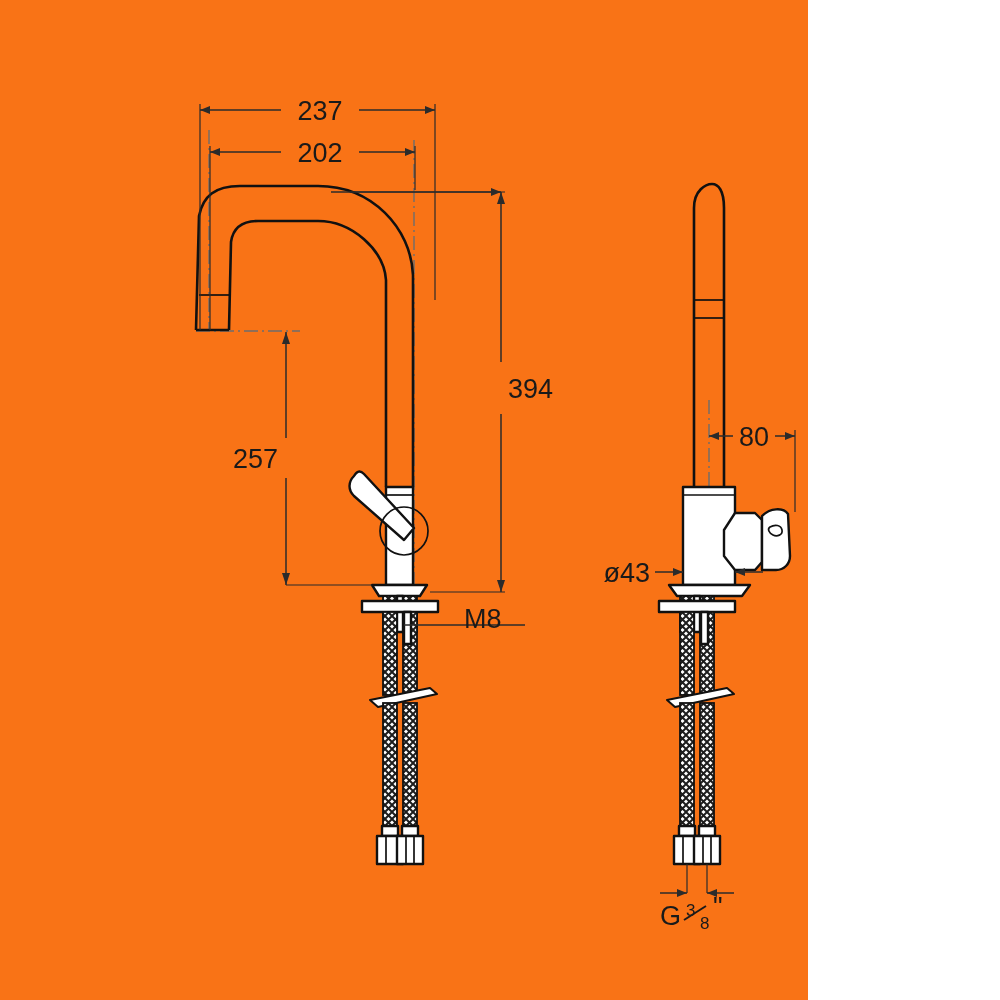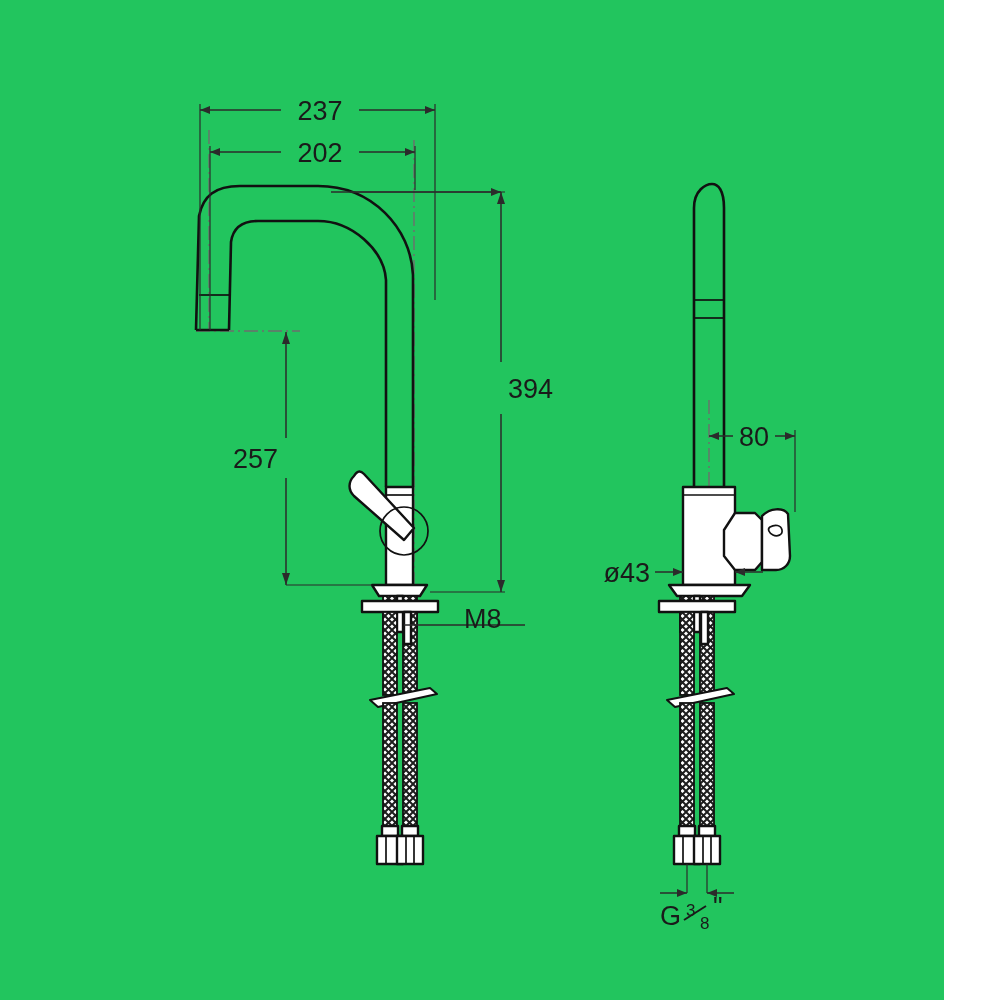--- a/index.html
+++ b/index.html
@@ -2,23 +2,23 @@
 <html><head>
 <meta charset="utf-8">
 <style>
   html, body {
     margin: 0;
     padding: 0;
     background: #ffffff;
   }
   #page {
     position: relative;
-    width: 944px;
+    width: 808px;
     height: 1000px;
-    background: #22c55e;
+    background: #f97316;
     font-family: "Liberation Sans", sans-serif;
     overflow: hidden;
   }
   #drawing {
     position: absolute;
     left: 0;
     top: 0;
     width: 1000px;
     height: 1000px;
   }

